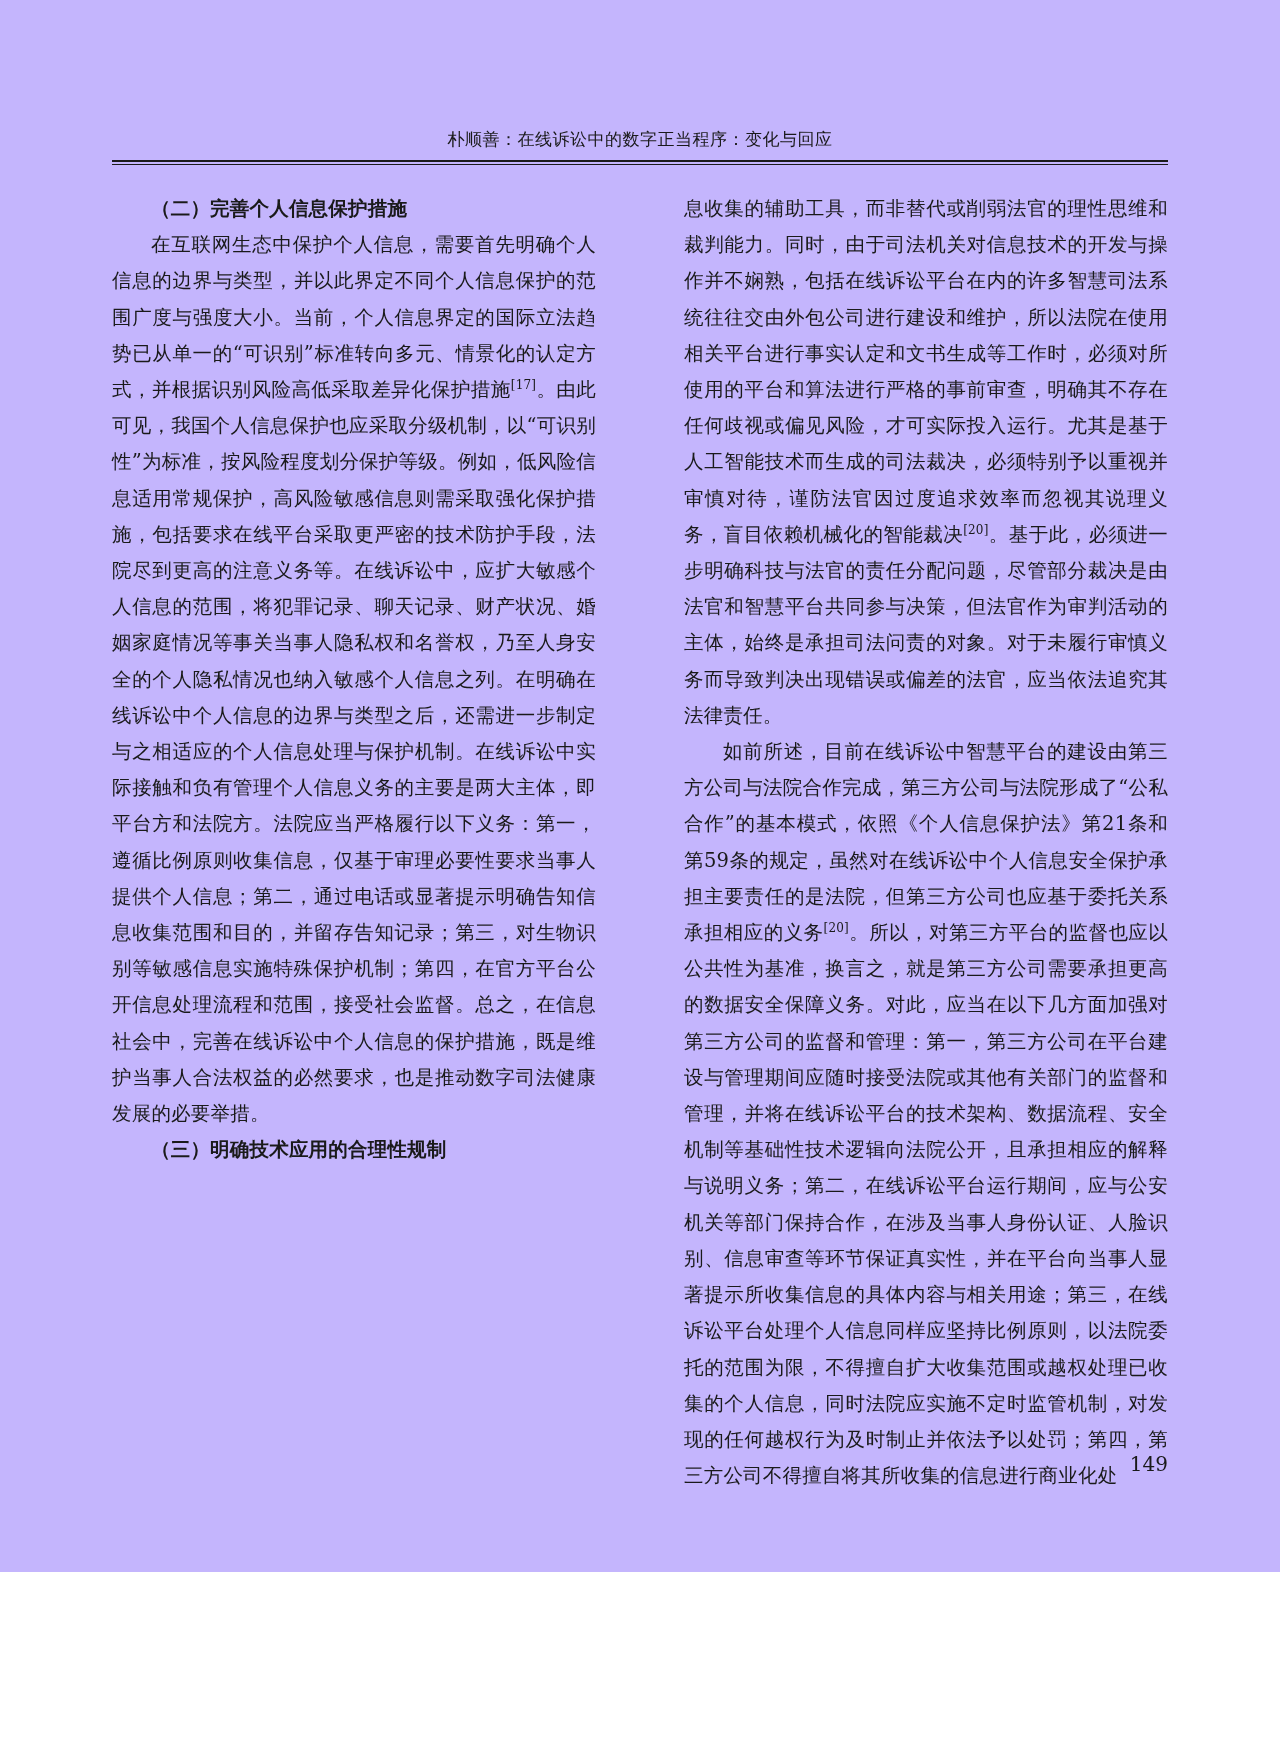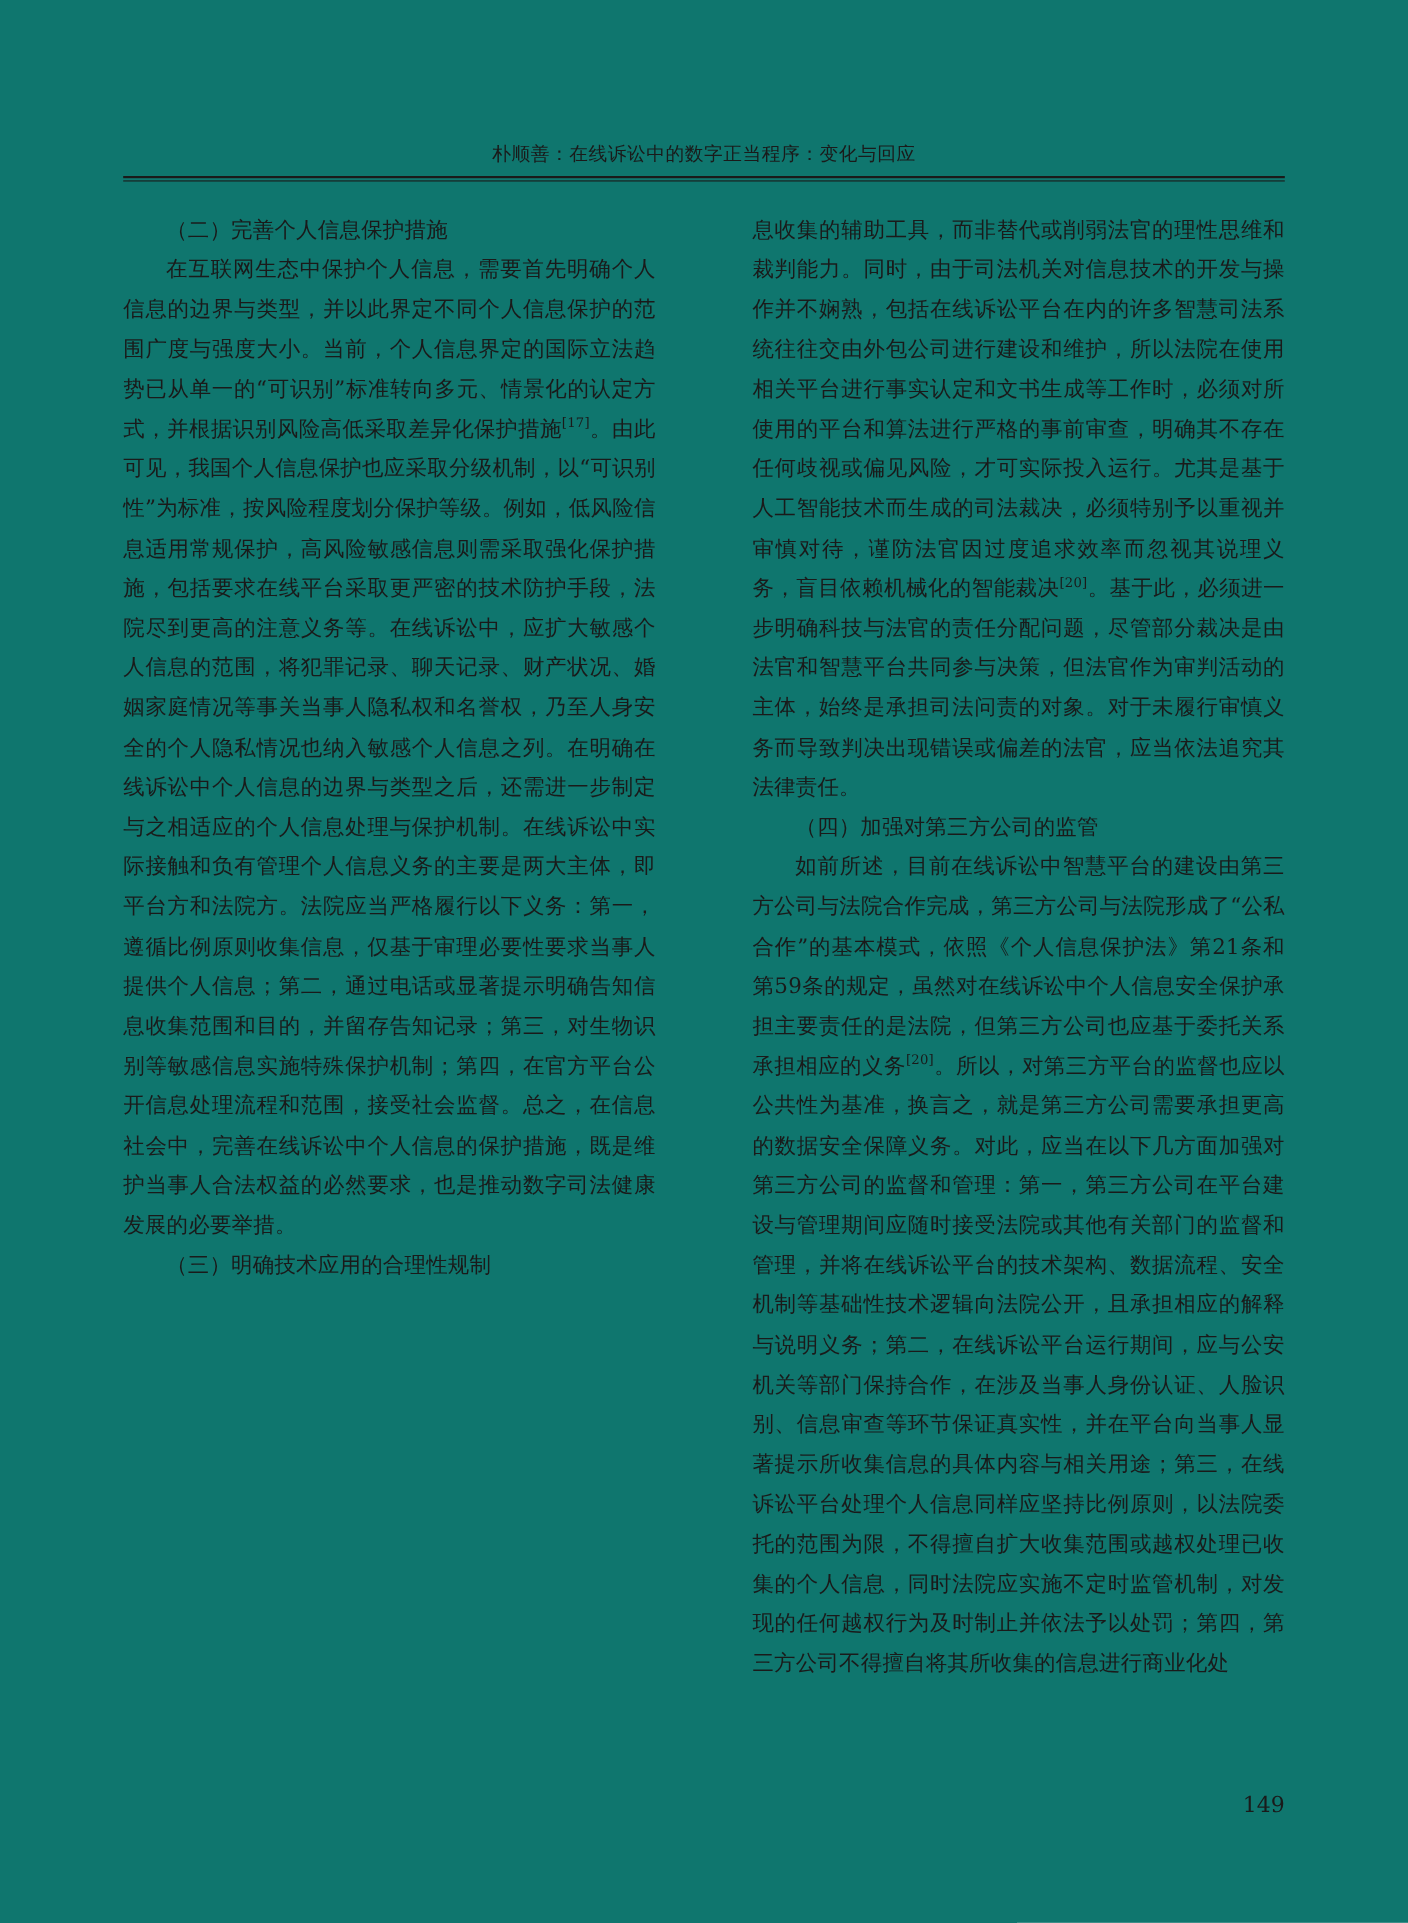--- a/index.html
+++ b/index.html
@@ -12,22 +12,22 @@
     height: 1748px;
     font-family: "DejaVu Serif", "Liberation Serif", serif;
     color: #1a1a1a;
     position: relative;
     overflow: hidden;
   }
   .page {
     position: absolute;
     left: 0; top: 0;
     width: 1280px;
-    height: 1748px;
-    background: #0f766e;
+    height: 1572px;
+    background: #c4b5fd;
   }
   .content {
     position: absolute;
     left: 112px;
     top: 128px;
     width: 1056px;
   }
   .running-head {
     text-align: center;
     font-size: 17px;
@@ -59,21 +59,21 @@
     line-height: 36.2px;
     text-align: justify;
     text-justify: inter-ideograph;
     letter-spacing: 0.2px;
   }
   p.indent {
     text-indent: 2em;
   }
   p.subhead {
     text-indent: 2em;
-    font-weight: normal;
+    font-weight: bold;
     font-size: 19.5px;
   }
   sup {
     font-size: 12px;
     vertical-align: super;
     line-height: 0;
   }
   .folio {
     position: absolute;
     right: 112px;
@@ -97,21 +97,20 @@
     <div class="columns">
 
       <div class="col">
         <p class="subhead">（二）完善个人信息保护措施</p>
         <p class="indent">在互联网生态中保护个人信息，需要首先明确个人信息的边界与类型，并以此界定不同个人信息保护的范围广度与强度大小。当前，个人信息界定的国际立法趋势已从单一的“可识别”标准转向多元、情景化的认定方式，并根据识别风险高低采取差异化保护措施<sup>[17]</sup>。由此可见，我国个人信息保护也应采取分级机制，以“可识别性”为标准，按风险程度划分保护等级。例如，低风险信息适用常规保护，高风险敏感信息则需采取强化保护措施，包括要求在线平台采取更严密的技术防护手段，法院尽到更高的注意义务等。在线诉讼中，应扩大敏感个人信息的范围，将犯罪记录、聊天记录、财产状况、婚姻家庭情况等事关当事人隐私权和名誉权，乃至人身安全的个人隐私情况也纳入敏感个人信息之列。在明确在线诉讼中个人信息的边界与类型之后，还需进一步制定与之相适应的个人信息处理与保护机制。在线诉讼中实际接触和负有管理个人信息义务的主要是两大主体，即平台方和法院方。法院应当严格履行以下义务：第一，遵循比例原则收集信息，仅基于审理必要性要求当事人提供个人信息；第二，通过电话或显著提示明确告知信息收集范围和目的，并留存告知记录；第三，对生物识别等敏感信息实施特殊保护机制；第四，在官方平台公开信息处理流程和范围，接受社会监督。总之，在信息社会中，完善在线诉讼中个人信息的保护措施，既是维护当事人合法权益的必然要求，也是推动数字司法健康发展的必要举措。</p>
         <p class="subhead">（三）明确技术应用的合理性规制</p>
       </div>
 
       <div class="col">
         <p>息收集的辅助工具，而非替代或削弱法官的理性思维和裁判能力。同时，由于司法机关对信息技术的开发与操作并不娴熟，包括在线诉讼平台在内的许多智慧司法系统往往交由外包公司进行建设和维护，所以法院在使用相关平台进行事实认定和文书生成等工作时，必须对所使用的平台和算法进行严格的事前审查，明确其不存在任何歧视或偏见风险，才可实际投入运行。尤其是基于人工智能技术而生成的司法裁决，必须特别予以重视并审慎对待，谨防法官因过度追求效率而忽视其说理义务，盲目依赖机械化的智能裁决<sup>[20]</sup>。基于此，必须进一步明确科技与法官的责任分配问题，尽管部分裁决是由法官和智慧平台共同参与决策，但法官作为审判活动的主体，始终是承担司法问责的对象。对于未履行审慎义务而导致判决出现错误或偏差的法官，应当依法追究其法律责任。</p>
-        <p class="subhead">（四）加强对第三方公司的监管</p>
         <p class="indent">如前所述，目前在线诉讼中智慧平台的建设由第三方公司与法院合作完成，第三方公司与法院形成了“公私合作”的基本模式，依照《个人信息保护法》第21条和第59条的规定，虽然对在线诉讼中个人信息安全保护承担主要责任的是法院，但第三方公司也应基于委托关系承担相应的义务<sup>[20]</sup>。所以，对第三方平台的监督也应以公共性为基准，换言之，就是第三方公司需要承担更高的数据安全保障义务。对此，应当在以下几方面加强对第三方公司的监督和管理：第一，第三方公司在平台建设与管理期间应随时接受法院或其他有关部门的监督和管理，并将在线诉讼平台的技术架构、数据流程、安全机制等基础性技术逻辑向法院公开，且承担相应的解释与说明义务；第二，在线诉讼平台运行期间，应与公安机关等部门保持合作，在涉及当事人身份认证、人脸识别、信息审查等环节保证真实性，并在平台向当事人显著提示所收集信息的具体内容与相关用途；第三，在线诉讼平台处理个人信息同样应坚持比例原则，以法院委托的范围为限，不得擅自扩大收集范围或越权处理已收集的个人信息，同时法院应实施不定时监管机制，对发现的任何越权行为及时制止并依法予以处罚；第四，第三方公司不得擅自将其所收集的信息进行商业化处</p>
       </div>
 
     </div>
   </div>
 
   <div class="folio">149</div>
 </div>
 
 </body></html>

